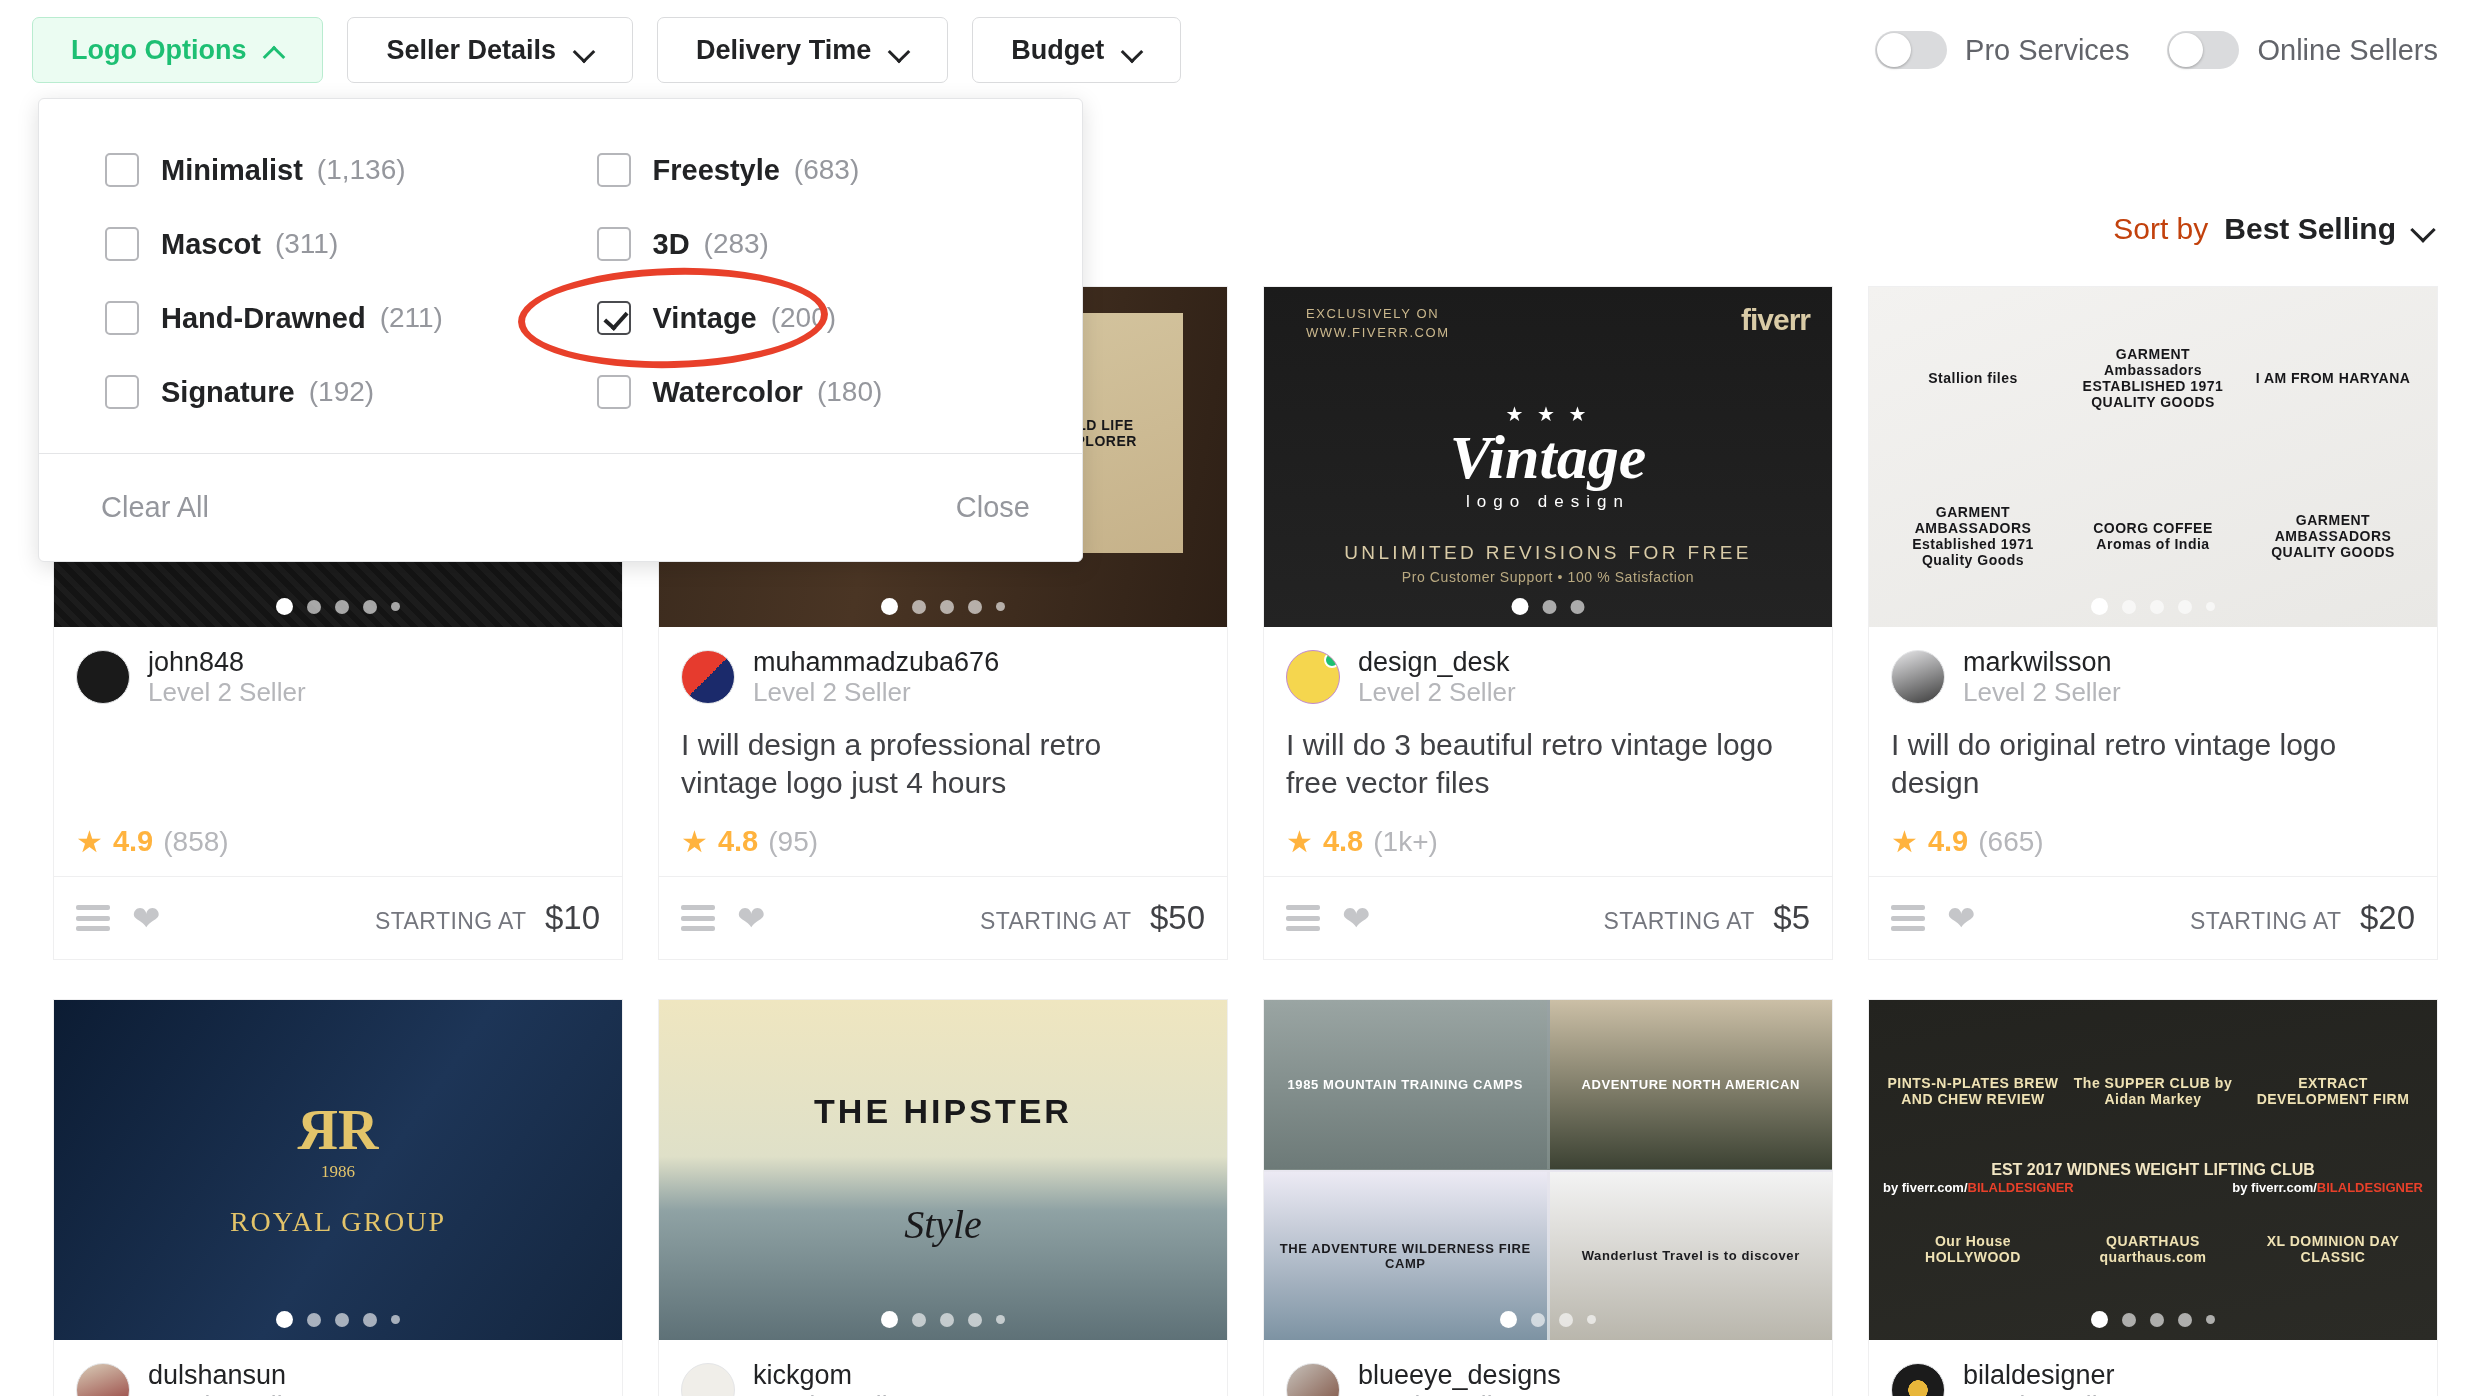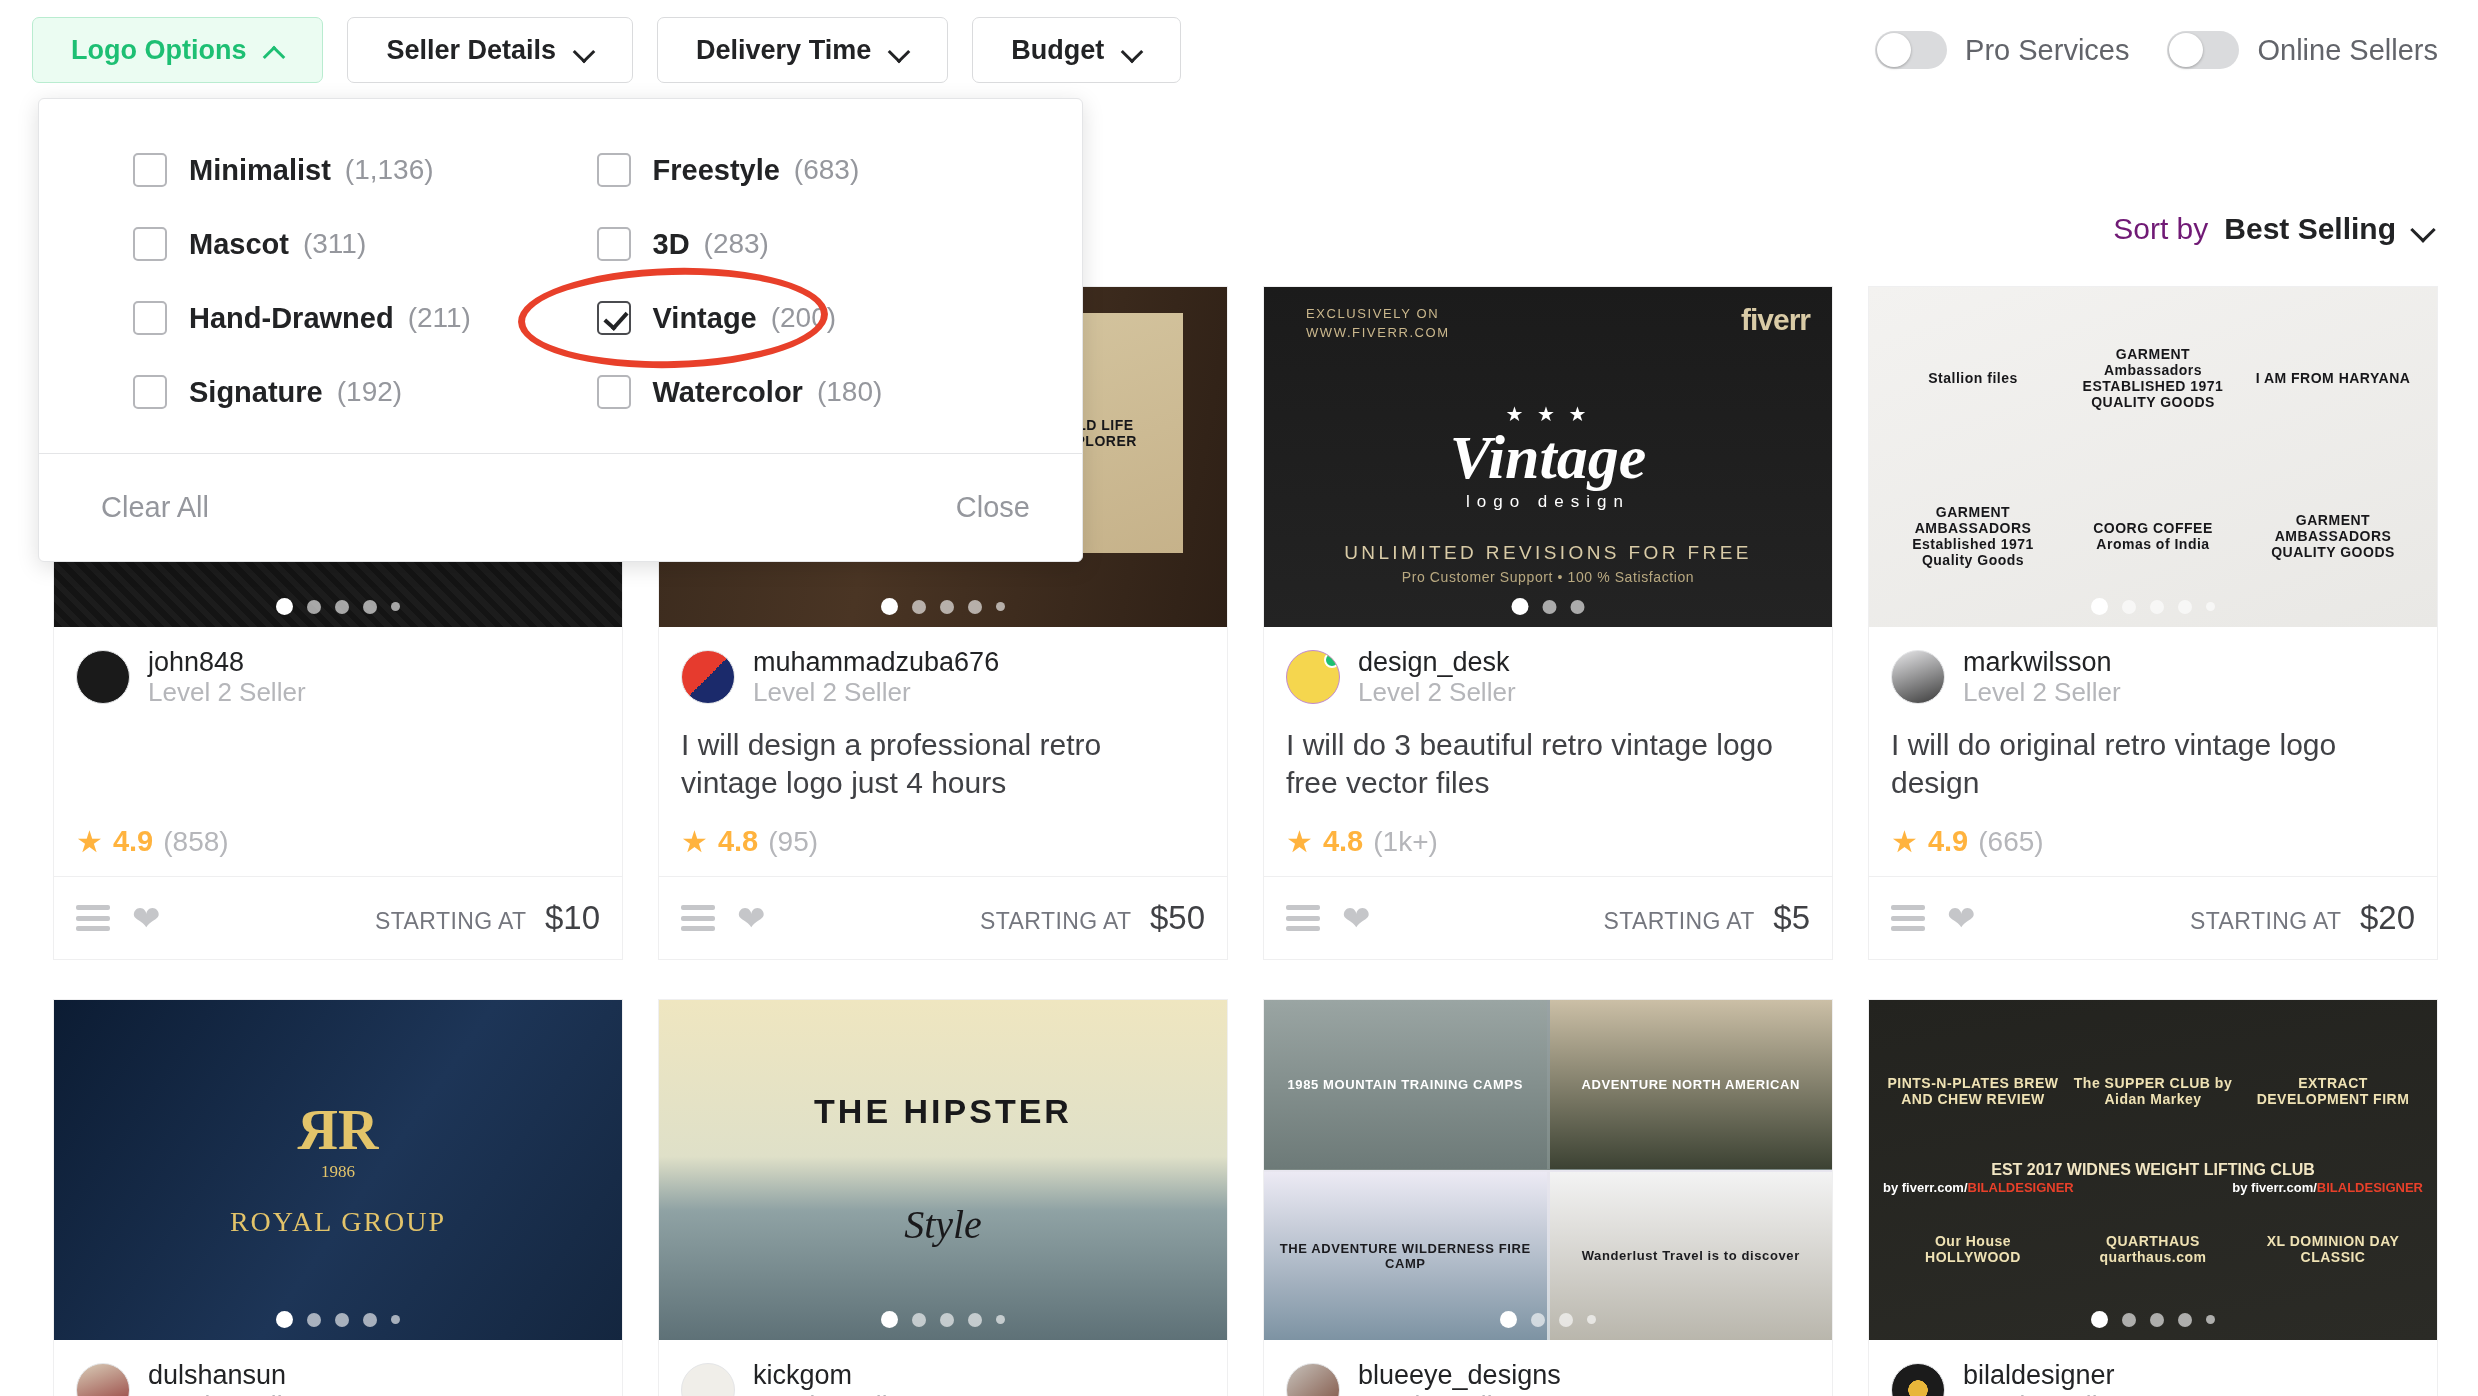--- a/index.html
+++ b/index.html
@@ -61,21 +61,21 @@
     box-shadow: 0 5px 22px rgba(0,0,0,.13);
     z-index: 40;
   }
   .dd-options {
     display: grid; grid-template-columns: 1fr 1fr;
     padding: 34px 0 24px 0;
   }
   .dd-col { display: flex; flex-direction: column; }
   .opt {
     display: flex; align-items: center; gap: 22px;
-    height: 74px; padding-left: 94px; cursor: pointer;
+    height: 74px; padding-left: 66px; cursor: pointer;
     position: relative;
   }
   .dd-col:last-child .opt { padding-left: 36px; }
   .cbox {
     width: 34px; height: 34px; border: 2px solid #b5b6ba; border-radius: 5px;
     background:#fff; flex: none; position: relative;
   }
   .cbox.checked { border-color: #4a4b4f; }
   .cbox.checked::after {
     content:''; position:absolute; left: 10px; top: 4px;
@@ -100,21 +100,21 @@
     border: 7px solid #e8402a; border-radius: 50%;
     pointer-events: none; z-index: 60;
     transform: rotate(-1.5deg);
   }
 
   
   .sortby {
     position: absolute; right: 42px; top: 212px;
     display: flex; align-items: center; gap: 16px; cursor: pointer;
   }
-  .sortby .lbl { font-size: 30px; color: #701a75; }
+  .sortby .lbl { font-size: 30px; color: #c2410c; }
   .sortby .val { font-size: 30px; font-weight: 700; color: #222325; }
   .sortby .caret { width: 24px; height: 24px; color:#222325; }
   .sortby .caret::before { width: 15px; height: 15px; border-width: 3px; }
 
   
   .grid {
     position: absolute; left: 53px; top: 286px;
     width: 2385px;
     display: grid; grid-template-columns: repeat(4, 570px);
     column-gap: 35px; row-gap: 39px;

